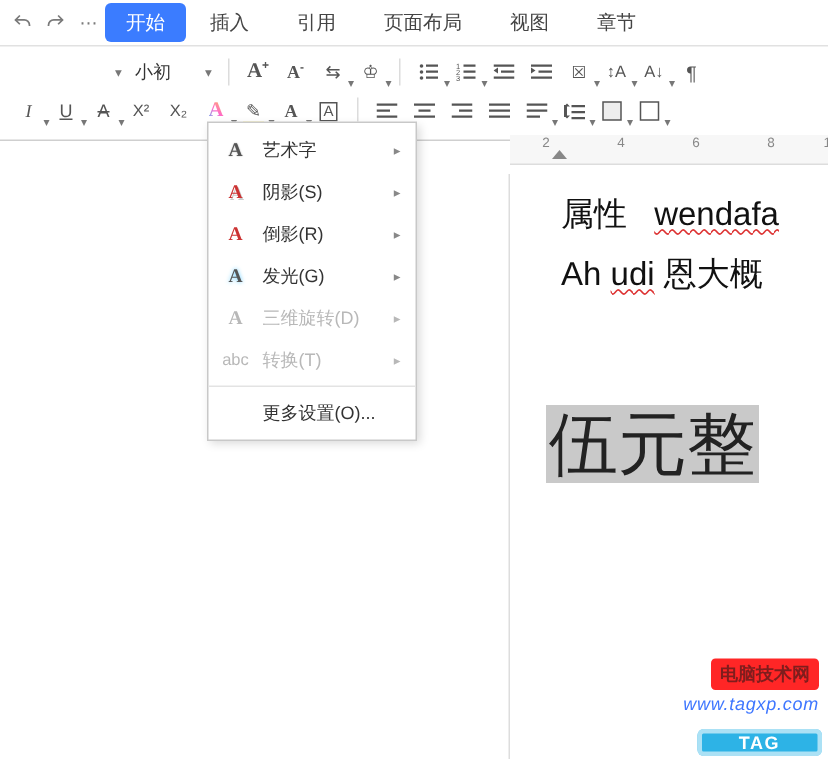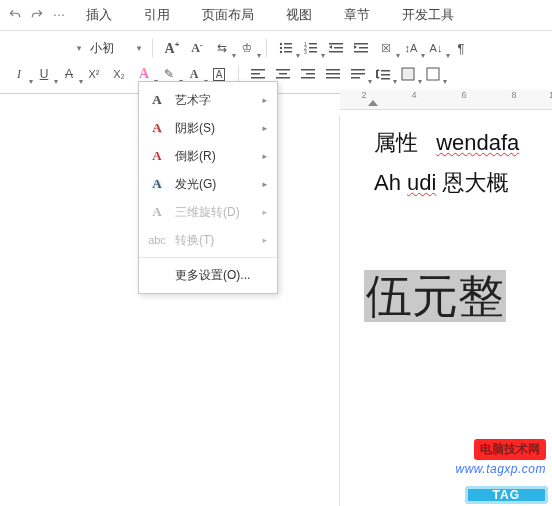--- a/index.html
+++ b/index.html
@@ -74,26 +74,26 @@
         <path d="M4 9h10a6 6 0 016 6v1"></path>
       </svg>
     </div>
   <div class="icon">
       <svg width="14" height="14" viewBox="0 0 24 24" fill="none" stroke="currentColor" stroke-width="2">
         <path d="M15 14l5-5-5-5"></path>
         <path d="M20 9H10a6 6 0 00-6 6v1"></path>
       </svg>
     </div>
   <div class="icon">⋯</div>
+  <div class="tab active">开始</div>
   <div class="tab">插入</div>
   <div class="tab">引用</div>
   <div class="tab">页面布局</div>
   <div class="tab">视图</div>
   <div class="tab">章节</div>
-  <div class="tab">开发工具</div>
 </div>
 <div class="toolbar-sep"></div>
 
 <div class="toolbar">
   <div class="row">
     <input class="field font-family" value="" style="">
     <span class="mini-dd">▾</span>
     <input class="field font-size" value="小初" style="">
     <span class="mini-dd">▾</span>
     <div class="vsep"></div>

